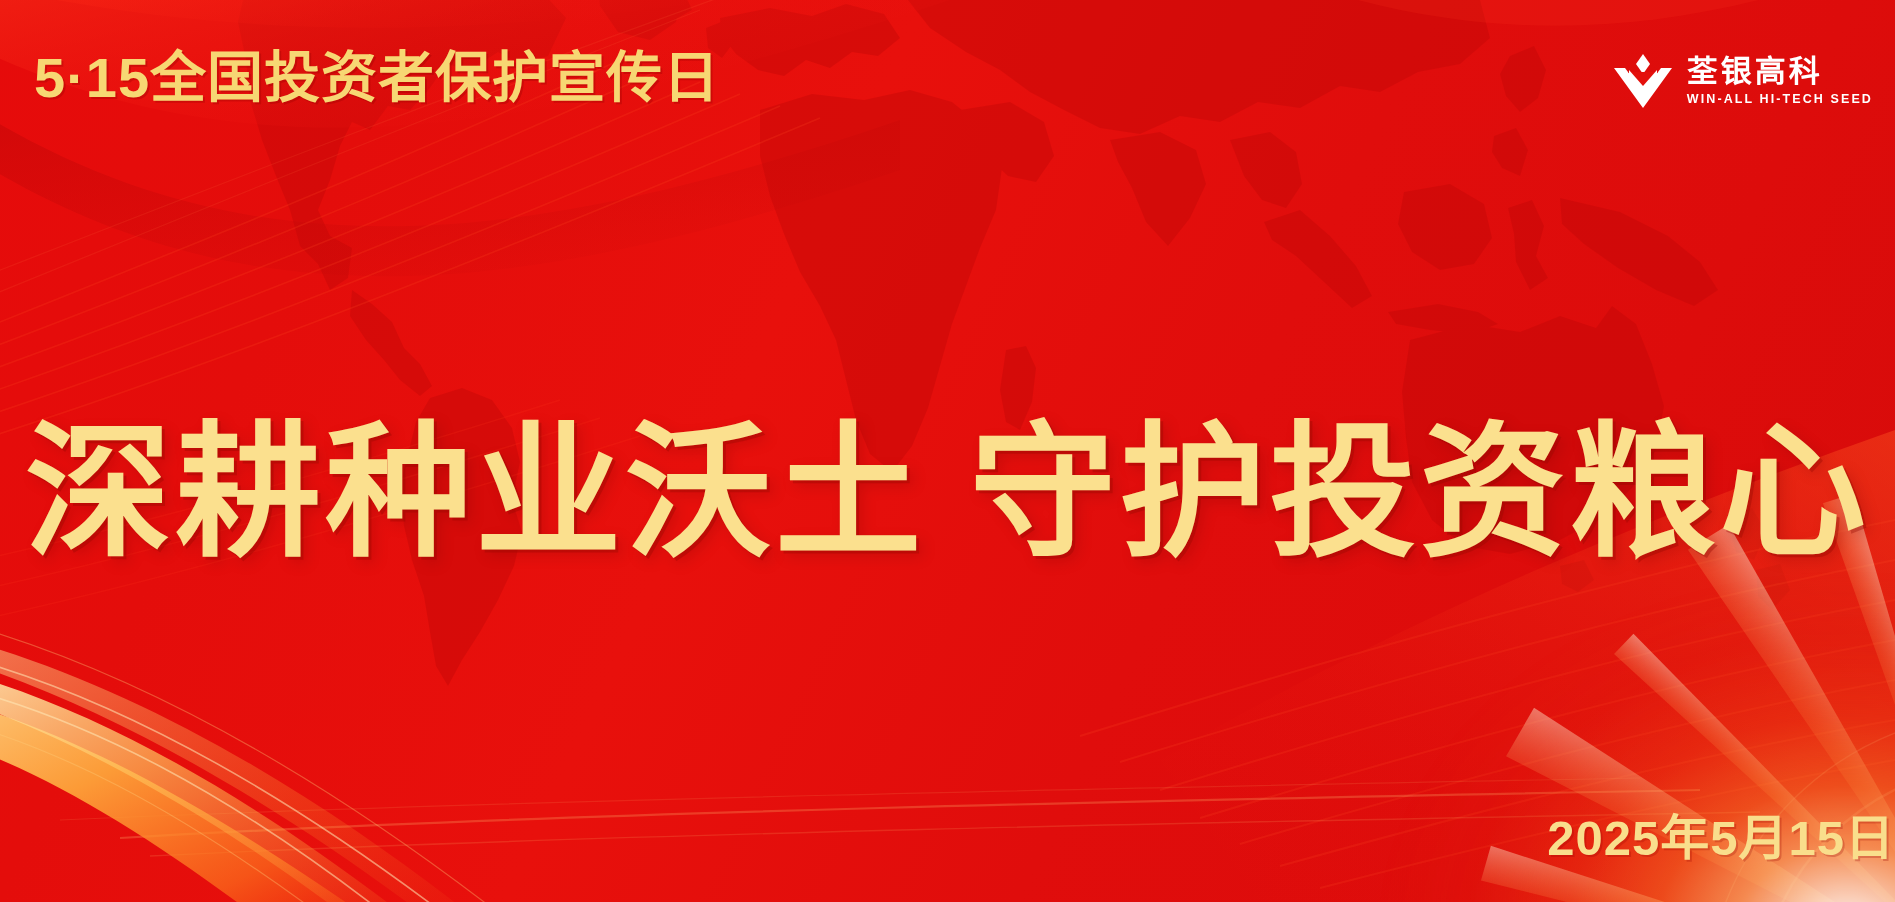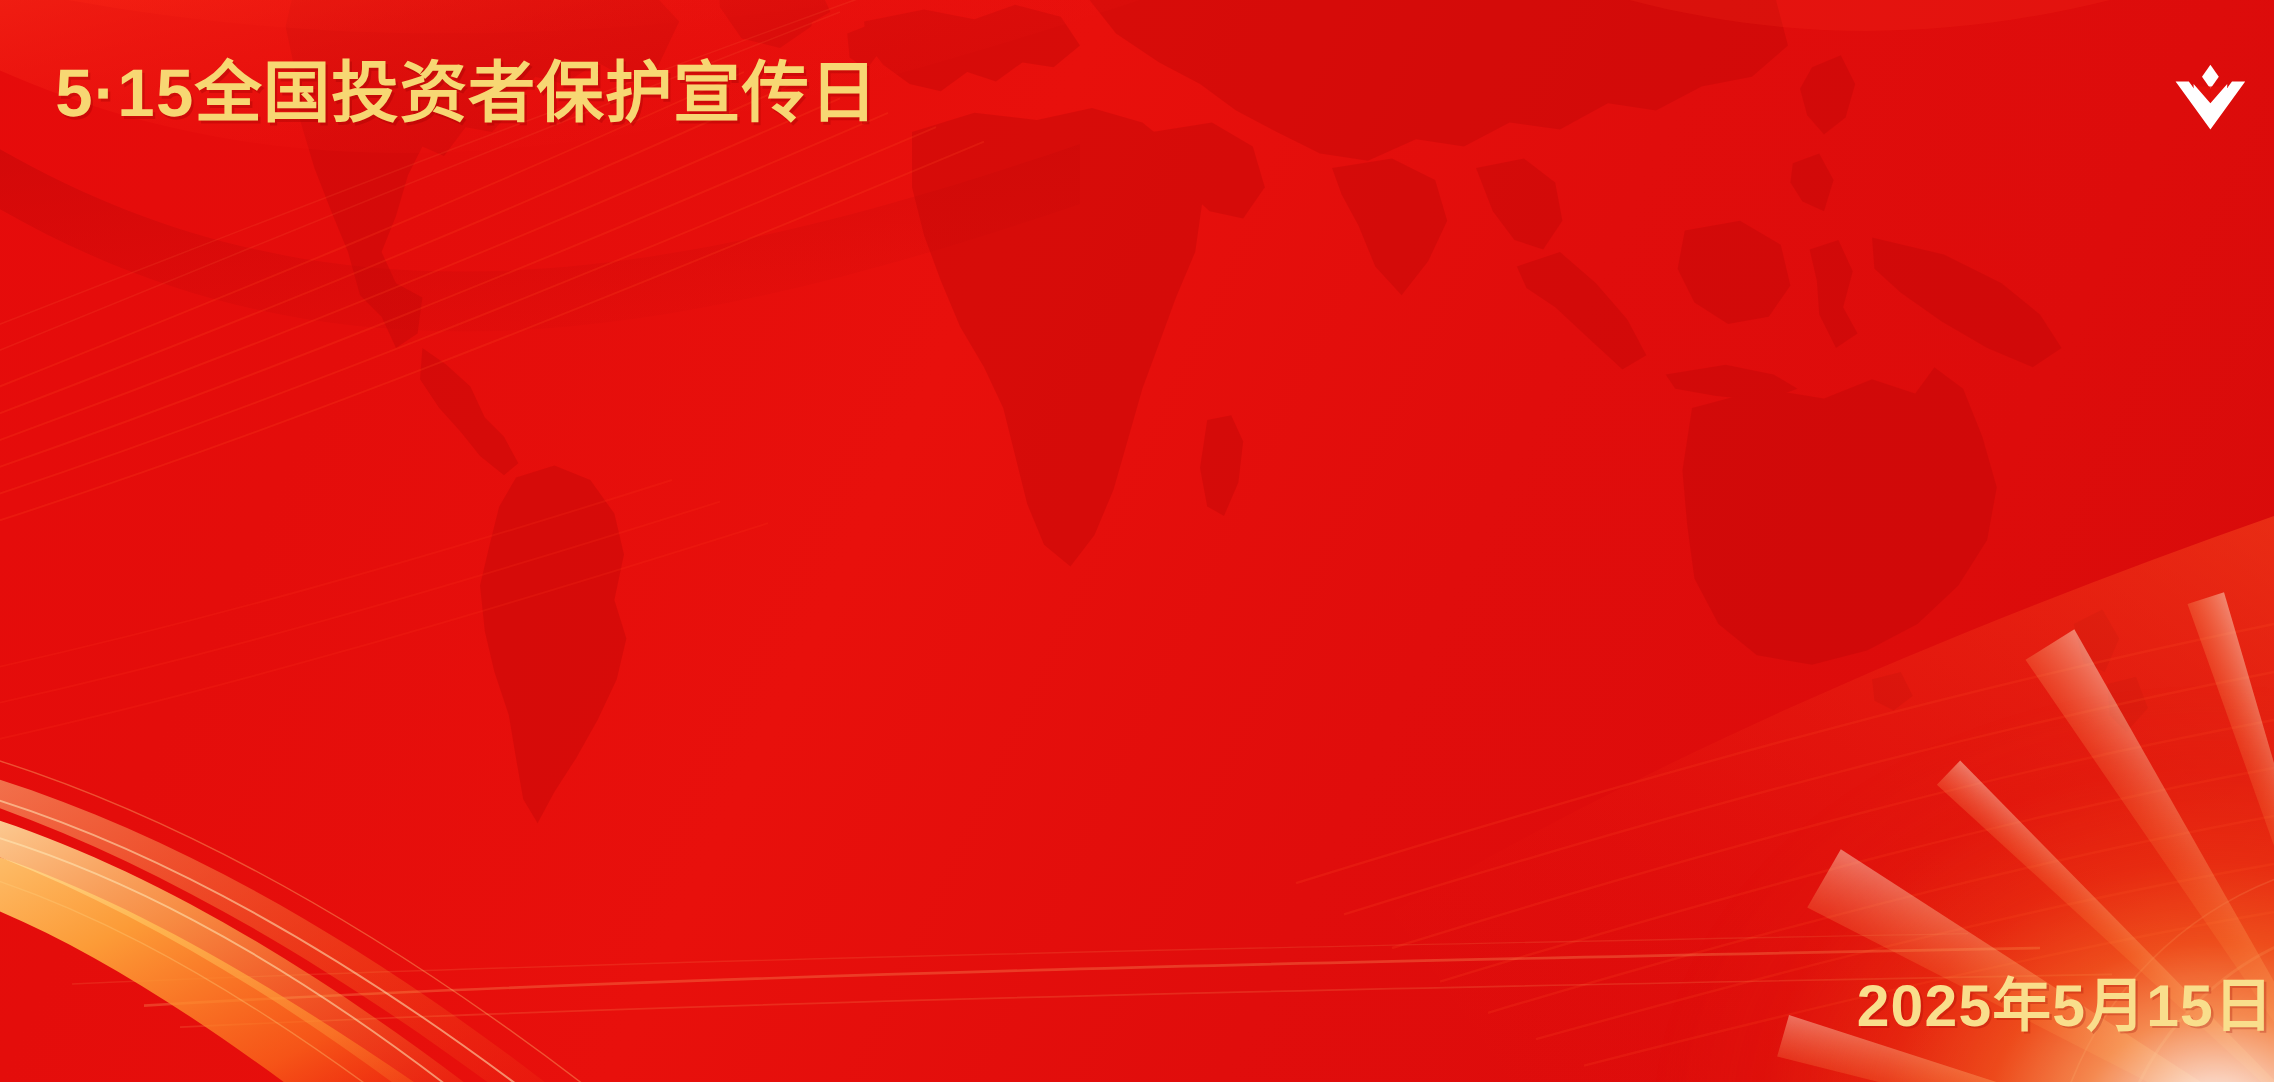--- a/index.html
+++ b/index.html
@@ -63,21 +63,21 @@
   .goldribbon{position:absolute;left:-60px;bottom:-40px;width:920px;height:360px;pointer-events:none;}
   .goldribbon svg{width:100%;height:100%;display:block;}
 
   
   .streaks{position:absolute;inset:0;pointer-events:none;}
   .streaks svg{width:100%;height:100%;display:block;}
 
   
   .header{
     position:absolute;
-    left:12px; top:0; right:0;
+    left:0; top:0; right:0;
     height:150px;
     z-index:8;
   }
   .kicker{
     position:absolute;
     left:34px; top:50px;
     font-size:56px;
     font-weight:bold;
     letter-spacing:1px;
     color:#F7D773;
@@ -393,19 +393,24 @@
           <polygon points="31,4 38,14 31,24 24,14" fill="#ffffff"></polygon>
 
           <polygon points="2,18 13,18 31,42 49,18 60,18 31,58" fill="#ffffff"></polygon>
 
           <polygon points="16,22 31,22 31,38" fill="#e4100c"></polygon>
           <polygon points="46,22 31,22 31,38" fill="#e4100c"></polygon>
 
           <polygon points="17,20 31,36 45,20 45,30 31,46 17,30" fill="#ffffff"></polygon>
         </svg>
       </span>
+      <span class="logo-text">
+        <span class="logo-cn">荃银高科</span>
+        <span class="logo-en">WIN-ALL HI-TECH SEED</span>
+      </span>
     </div>
   </div>
 
+  <div class="title">深耕种业沃土  守护投资粮心</div>
 
   <div class="date">2025年5月15日</div>
 
 </div>
 
 </body></html>

